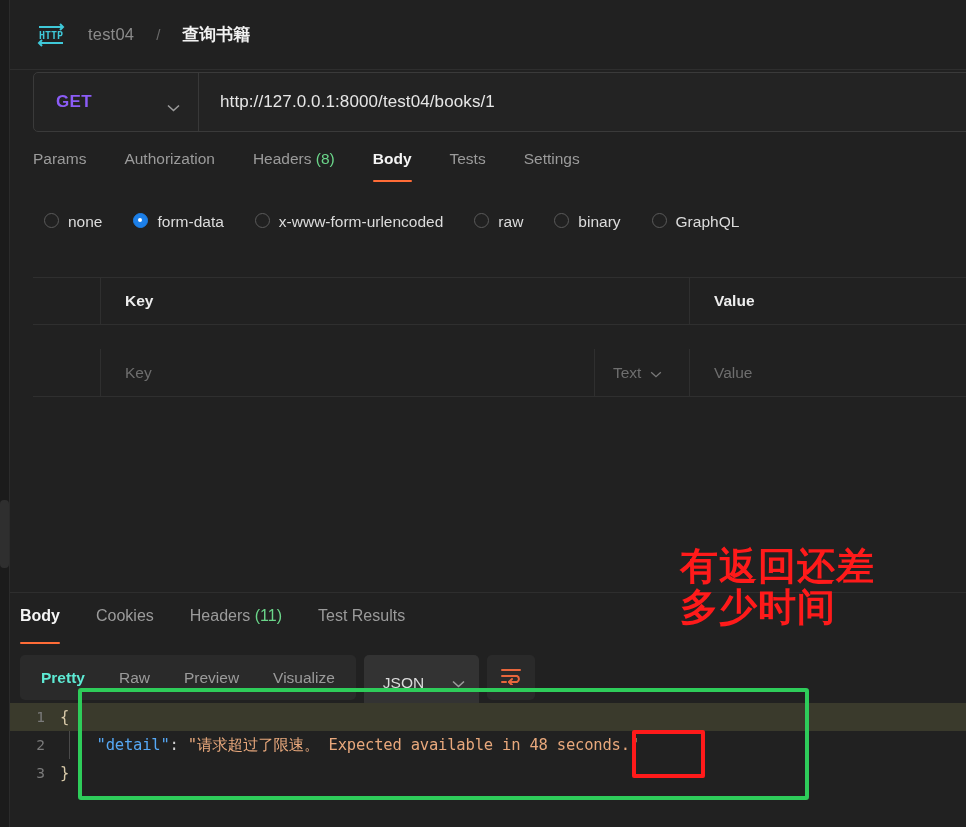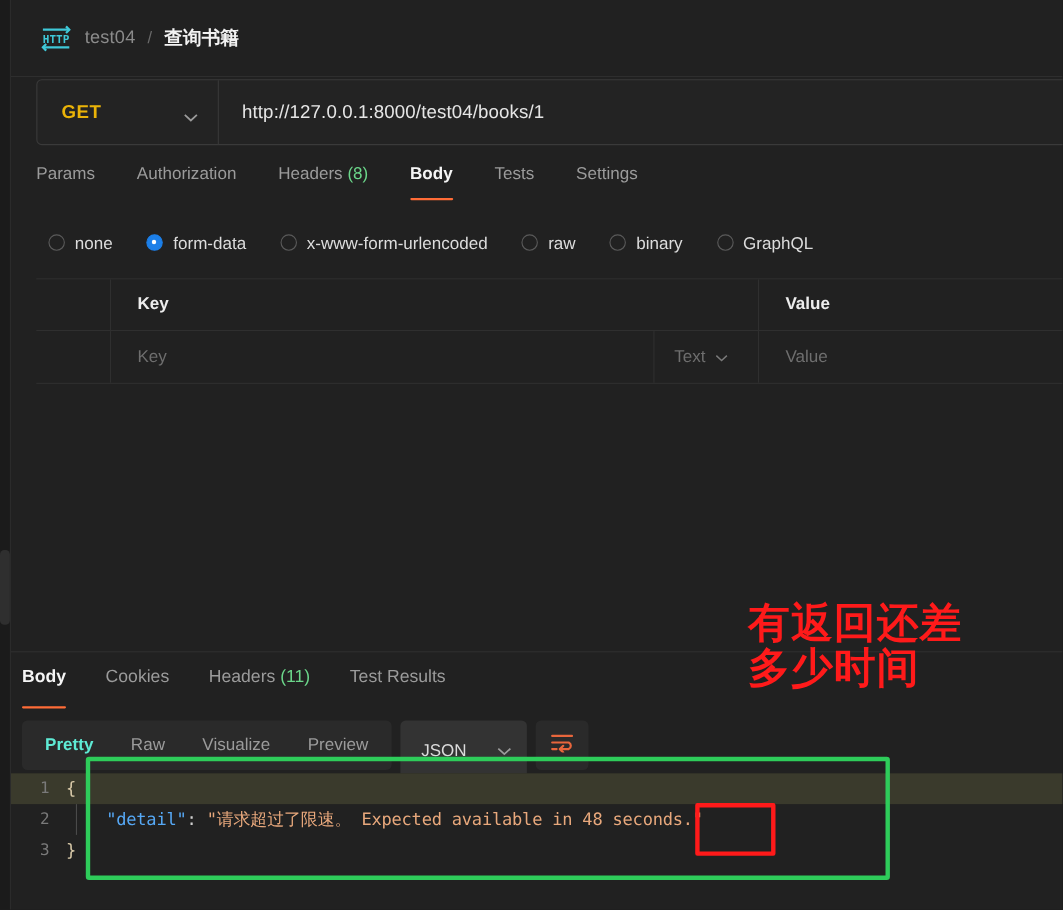--- a/index.html
+++ b/index.html
@@ -18,39 +18,39 @@
   }
   .rail-scroll {
     position: absolute; left: 0; top: 500px; width: 9px; height: 68px;
     background: #2f2f2f; border-radius: 4px;
   }
 
   
   .header {
     position: absolute; left: 10px; top: 0; right: 0; height: 70px;
     background: #212121; border-bottom: 1px solid #2e2e2e;
-    display: flex; align-items: center; padding-left: 26px; gap: 11px;
+    display: flex; align-items: center; padding-left: 26px; gap: 22px;
   }
   .http-icon { width: 30px; height: 24px; flex: none; }
   .crumb-parent { color: #8b8b8b; font-size: 16.5px; letter-spacing: .2px; }
   .crumb-sep { color: #6a6a6a; font-size: 15px; }
   .crumb-current { color: #f2f2f2; font-size: 17px; font-weight: bold; }
 
   
   .urlbar {
     position: absolute; left: 33px; top: 72px; width: 1000px; height: 60px;
     background: #232323; border: 1px solid #3a3a3a; border-radius: 5px;
     display: flex; align-items: center;
   }
   .method {
     width: 165px; height: 100%; display: flex; align-items: center;
     justify-content: space-between; padding: 0 18px 0 22px;
     border-right: 1px solid #383838;
   }
-  .method-label { color: #eab308; font-size: 17px; font-weight: bold; letter-spacing: .4px; }
+  .method-label { color: #8b5cf6; font-size: 17px; font-weight: bold; letter-spacing: .4px; }
   .chev { width: 13px; height: 8px; }
   .url-text {
     flex: 1; padding-left: 21px; color: #e6e6e6; font-size: 17px; letter-spacing: .1px;
   }
 
   
   .req-tabs {
     position: absolute; left: 33px; top: 148px; height: 42px;
     display: flex; align-items: flex-start; gap: 0;
   }
@@ -78,21 +78,21 @@
   }
   .radio-item.checked .radio-dot { border-color: #1c7fe8; background: #1c7fe8; }
   .radio-item.checked .radio-dot::after {
     content: ""; position: absolute; left: 4px; top: 4px;
     width: 4px; height: 4px; border-radius: 50%; background: #fff;
   }
   .radio-label { color: #dcdcdc; font-size: 15.5px; }
 
   
   .kvtable { position: absolute; left: 33px; top: 253px; right: 0; }
-  .kvrow { display: flex; height: 48px; border-bottom: 1px solid #2f2f2f; }
+  .kvrow { display: flex; height: 48px; border-bottom: 1px solid #2f2f2f; margin-top: 24px; }
   .kvrow.head { border-top: 1px solid #2f2f2f; }
   .kv-check { width: 68px; border-right: 1px solid #2f2f2f; }
   .kv-key {
     flex: 1; display: flex; align-items: center; padding-left: 24px;
     border-right: 1px solid #2f2f2f;
   }
   .kv-type {
     width: 95px; display: flex; align-items: center; gap: 9px;
     padding-left: 18px; border-right: 1px solid #2f2f2f;
   }
@@ -297,24 +297,24 @@
 
   <div class="res-toolbar">
     <div class="seg">
       <div class="segbtn active">
           <span>Pretty</span>
         </div>
       <div class="segbtn">
           <span>Raw</span>
         </div>
       <div class="segbtn">
-          <span>Visualize</span>
+          <span>Preview</span>
         </div>
       <div class="segbtn">
-          <span>Preview</span>
+          <span>Visualize</span>
         </div>
     </div>
     <div class="fmt">
       <span class="fmt-label">JSON</span>
       <span>
         <svg viewBox="0 0 13 8" width="13" height="8">
             <path d="M1 1.5 L6.5 6.5 L12 1.5" stroke="#9b9b9b" stroke-width="1.6" fill="none"></path>
           </svg>
       </span>
     </div>

